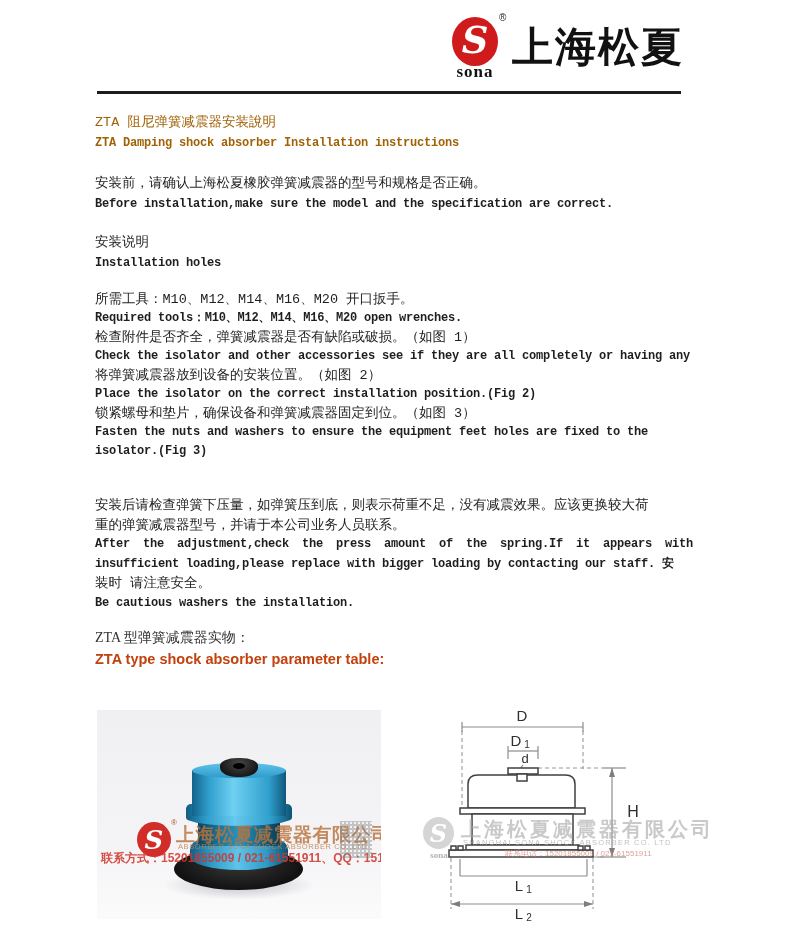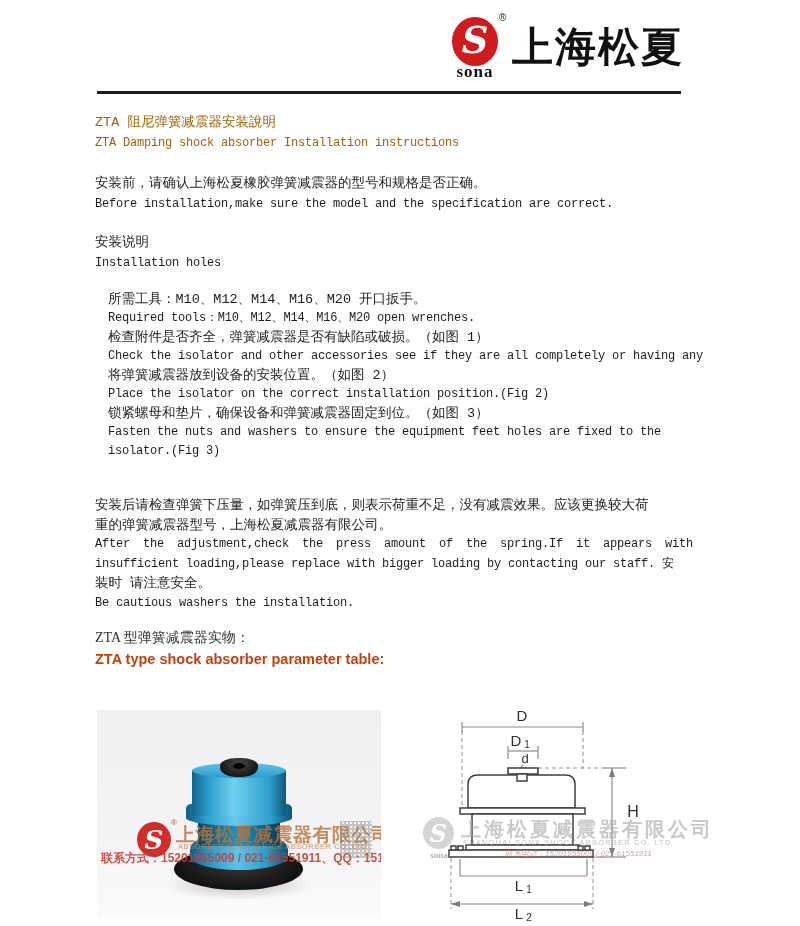--- a/index.html
+++ b/index.html
@@ -16,25 +16,25 @@
              font-family:"Liberation Serif","DejaVu Serif",serif;font-weight:bold;font-size:17px;
              letter-spacing:1px;color:#111;}
   .brand-cn{position:absolute;left:512px;top:20px;font-family:"Liberation Sans",sans-serif;
             font-weight:bold;font-size:41px;letter-spacing:2px;color:#111;text-align:right;}
   .head-rule{position:absolute;left:97px;top:91px;width:584px;height:2.5px;background:#1c1c1c;}
 
   
   .block{position:absolute;left:95px;width:628px;}
   .ln{white-space:pre;}
   .cn{font-size:13.5px;line-height:inherit;}
-  .en{font-size:12px;letter-spacing:-0.2px;line-height:inherit;}
+  .en{font-size:12px;letter-spacing:-0.2px;line-height:inherit;font-weight:bold;}
   .green{color:#a16207;}
   .titles{line-height:21px;}
   .lh21{line-height:21px;}
-  .lh19{line-height:19px;margin-left:13px;}
+  .lh19{line-height:19px;}
   .lh195{line-height:19.5px;}
   .jus{word-spacing:6px;}
   .caption-cn{position:absolute;left:95px;font-family:"Liberation Serif","DejaVu Serif",serif;
               font-size:14px;color:#333;}
   .caption-en{position:absolute;left:95px;font-family:"Liberation Sans",sans-serif;
               font-weight:bold;font-size:14.5px;color:#c2410c;}
 
   
   .photo{position:absolute;left:97px;top:710px;width:284px;height:209px;
          background:linear-gradient(#f0f0f2,#f4f4f6 65%,#fbfbfc);overflow:hidden;}
@@ -78,21 +78,21 @@
   .d-wm-logo{left:28px;top:122px;width:31px;height:32px;border-radius:50%;background:rgba(178,178,178,.55);
              display:flex;align-items:center;justify-content:center;}
   .d-wm-logo span{color:#fff;font-family:"DejaVu Serif",serif;font-style:italic;font-weight:bold;font-size:24px;}
   .d-wm-sona{left:26px;top:155px;width:36px;text-align:center;font-family:"Liberation Serif",serif;
              font-weight:bold;font-size:9px;color:rgba(160,160,160,.8);}
   .d-wm-cn{left:66px;top:121px;font-family:"Liberation Sans",sans-serif;font-weight:bold;font-size:20px;
            letter-spacing:3px;color:rgba(168,168,168,.62);white-space:nowrap;}
   .d-wm-en{left:68px;top:143px;font-family:"Liberation Sans",sans-serif;font-size:7.5px;
            letter-spacing:1.2px;color:rgba(175,175,175,.78);white-space:nowrap;}
   .d-wm-tel{left:110px;top:153px;font-family:"Liberation Sans",sans-serif;font-size:8px;
-            color:rgba(210,128,118,.75);white-space:nowrap;font-style:italic;}
+            color:rgba(210,128,118,.75);white-space:nowrap;}
   .svg-label{font-family:"Liberation Sans",sans-serif;fill:#2f2f2f;}
 </style>
 </head>
 <body>
 
 <div class="page">
 
   <div class="logo-circle">
     <span class="logo-s">S</span>
   </div>
@@ -123,21 +123,21 @@
     <div class="ln en">Check the isolator and other accessories see if they are all completely or having any</div>
     <div class="ln cn">将弹簧减震器放到设备的安装位置。（如图 2）</div>
     <div class="ln en">Place the isolator on the correct installation position.(Fig 2)</div>
     <div class="ln cn">锁紧螺母和垫片，确保设备和弹簧减震器固定到位。（如图 3）</div>
     <div class="ln en">Fasten the nuts and washers to ensure the equipment feet holes are fixed to the</div>
     <div class="ln en">isolator.(Fig 3)</div>
   </div>
 
   <div class="block lh195" style="top:496px">
     <div class="ln cn">安装后请检查弹簧下压量，如弹簧压到底，则表示荷重不足，没有减震效果。应该更换较大荷</div>
-    <div class="ln cn">重的弹簧减震器型号，上海松夏减震器有限公司。</div>
+    <div class="ln cn">重的弹簧减震器型号，并请于本公司业务人员联系。</div>
     <div class="ln en jus">After the adjustment,check the press amount of the spring.If it appears with</div>
     <div class="ln en">insufficient loading,please replace with bigger loading by contacting our staff. 安</div>
     <div class="ln cn">装时 请注意安全。</div>
     <div class="ln en">Be cautious washers the installation.</div>
   </div>
 
   <div class="caption-cn" style="top:629px">ZTA 型弹簧减震器实物：</div>
   <div class="caption-en" style="top:651px">ZTA type shock absorber parameter table:</div>
 
   <div class="photo">

